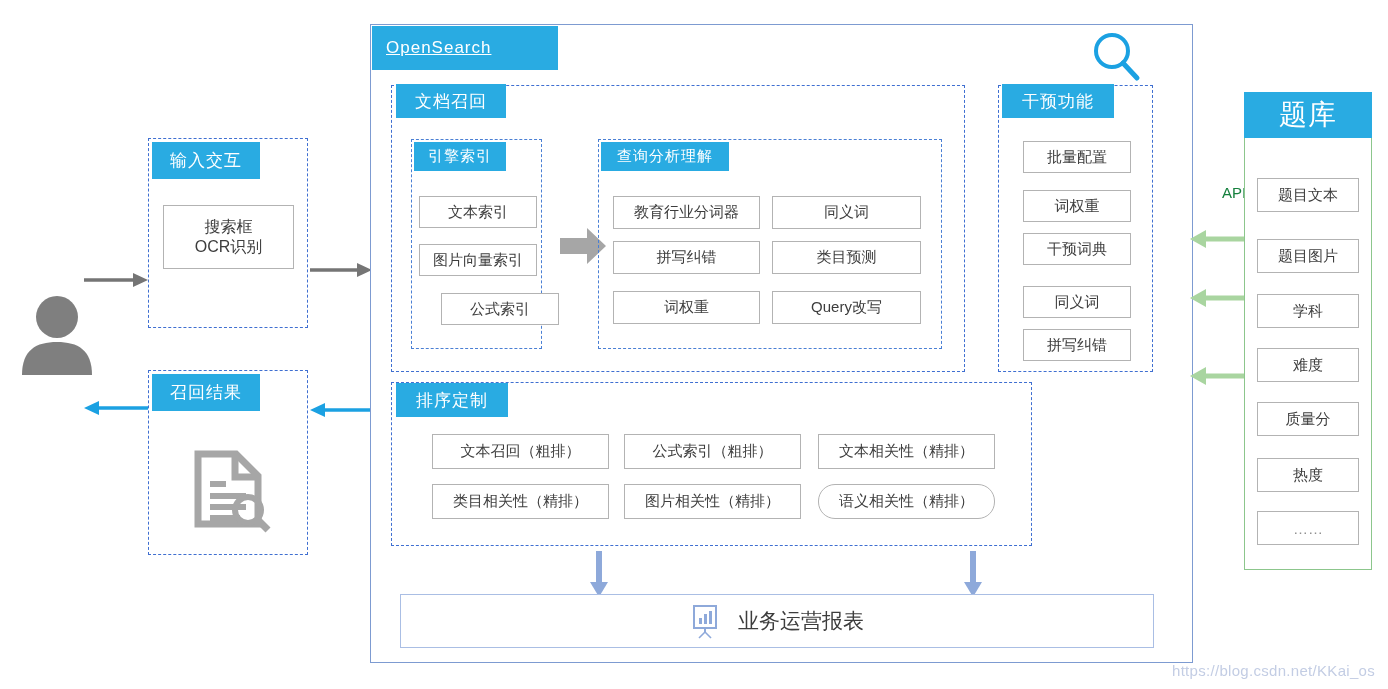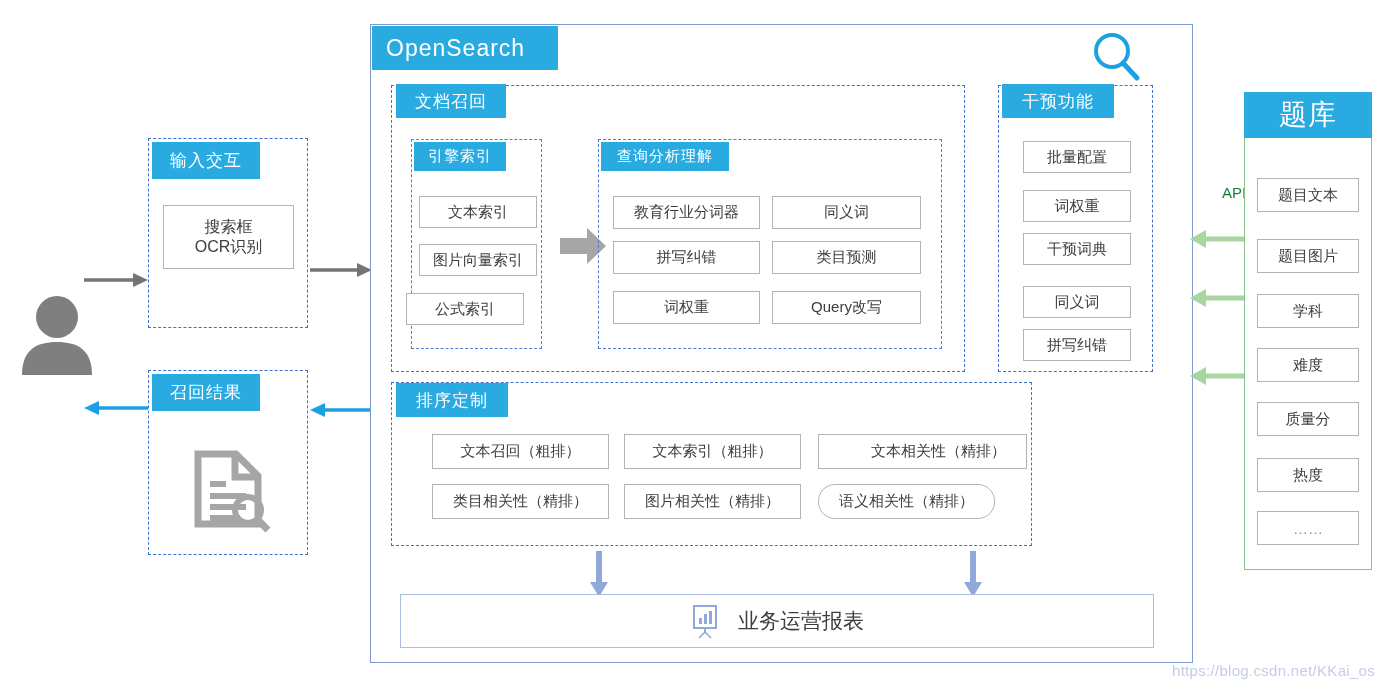--- a/index.html
+++ b/index.html
@@ -9,21 +9,21 @@
     color:#404040;
   }
   .abs{position:absolute;box-sizing:border-box;}
 
   
   .tag{
     position:absolute;background:#29ABE2;color:#ffffff;
     display:flex;align-items:center;justify-content:center;
     font-size:17px;letter-spacing:1px;white-space:nowrap;z-index:6;
   }
-  .tag.big{font-size:23px;letter-spacing:1px;}
+  .tag.big{font-size:17px;letter-spacing:1px;text-decoration:underline;}
 
   
   .dashed-blue{border:1.5px dashed #3F6FD1;background:transparent;}
   .dashed-blue2{border:1.5px dashed #4a7fd4;background:transparent;}
   .solid-outer{border:1.5px solid #7d9bd1;background:#ffffff;}
   .green-outer{border:1.5px solid #8CC68C;background:#ffffff;}
 
   
   .cell{
     position:absolute;border:1px solid #b3b3b3;background:#ffffff;
@@ -114,21 +114,21 @@
   </svg>
 </div>
 
 <div class="abs dashed-blue" style="left:391px;top:85px;width:574px;height:287px;"></div>
 <div class="tag" style="left:396px;top:84px;width:110px;height:34px;">文档召回</div>
 
 <div class="abs dashed-blue2" style="left:411px;top:139px;width:131px;height:210px;"></div>
 <div class="tag" style="left:414px;top:142px;width:92px;height:29px;font-size:15px;">引擎索引</div>
 <div class="cell" style="left:419px;top:196px;width:116px;height:30px;">文本索引</div>
 <div class="cell" style="left:419px;top:244px;width:116px;height:30px;">图片向量索引</div>
-<div class="cell" style="left:406px;top:293px;width:116px;height:30px;">公式索引</div>
+<div class="cell" style="left:441px;top:293px;width:116px;height:30px;">公式索引</div>
 
 <div class="abs" style="left:560px;top:228px;width:48px;height:36px;">
   <svg width="48" height="36" viewBox="0 0 48 36">
     <polygon points="0,10 27,10 27,0 46,18 27,36 27,26 0,26" fill="#a6a6a6"></polygon>
   </svg>
 </div>
 
 <div class="abs dashed-blue2" style="left:598px;top:139px;width:344px;height:210px;"></div>
 <div class="tag" style="left:601px;top:142px;width:128px;height:29px;font-size:15px;">查询分析理解</div>
 <div class="cell" style="left:613px;top:196px;width:145px;height:31px;text-align:right;">教育行业分词器</div>
@@ -142,22 +142,22 @@
 <div class="tag" style="left:1002px;top:84px;width:112px;height:34px;">干预功能</div>
 <div class="cell" style="left:1023px;top:141px;width:106px;height:30px;">批量配置</div>
 <div class="cell" style="left:1023px;top:190px;width:106px;height:30px;">词权重</div>
 <div class="cell" style="left:1023px;top:233px;width:106px;height:30px;">干预词典</div>
 <div class="cell" style="left:1023px;top:286px;width:106px;height:30px;">同义词</div>
 <div class="cell" style="left:1023px;top:329px;width:106px;height:30px;">拼写纠错</div>
 
 <div class="abs dashed-blue" style="left:391px;top:382px;width:641px;height:164px;"></div>
 <div class="tag" style="left:396px;top:383px;width:112px;height:34px;">排序定制</div>
 <div class="cell" style="left:432px;top:434px;width:175px;height:33px;">文本召回（粗排）</div>
-<div class="cell" style="left:624px;top:434px;width:175px;height:33px;">文本索引（粗排）</div>
-<div class="cell" style="left:818px;top:434px;width:175px;height:33px;padding-left:32px;">文本相关性（精排）</div>
+<div class="cell" style="left:624px;top:434px;width:175px;height:33px;">公式索引（粗排）</div>
+<div class="cell" style="left:818px;top:434px;width:175px;height:33px;">文本相关性（精排）</div>
 <div class="cell" style="left:432px;top:484px;width:175px;height:33px;">类目相关性（精排）</div>
 <div class="cell" style="left:624px;top:484px;width:175px;height:33px;">图片相关性（精排）</div>
 <div class="cell" style="left:818px;top:484px;width:175px;height:33px;border-radius:17px;">语义相关性（精排）</div>
 
 <div class="abs" style="left:589px;top:551px;width:20px;height:46px;">
   <svg width="20" height="46" viewBox="0 0 20 46">
     <line x1="10" y1="0" x2="10" y2="33" stroke="#8EA9DA" stroke-width="6"></line>
     <polygon points="1,31 19,31 10,46" fill="#8EA9DA"></polygon>
   </svg>
 </div>

